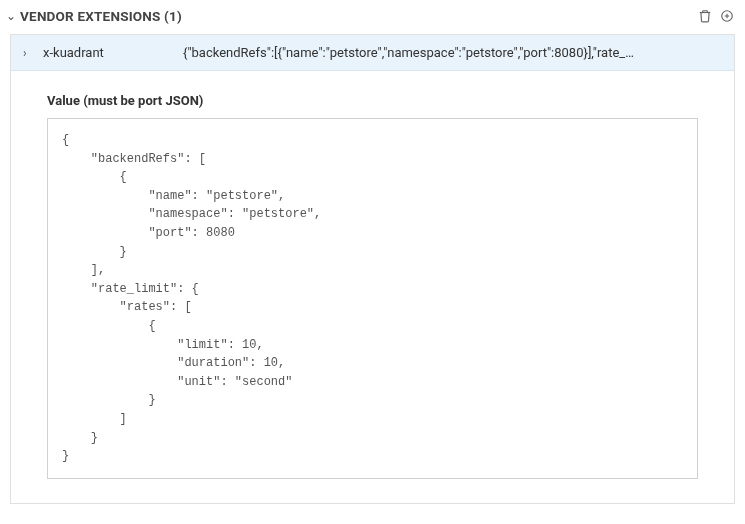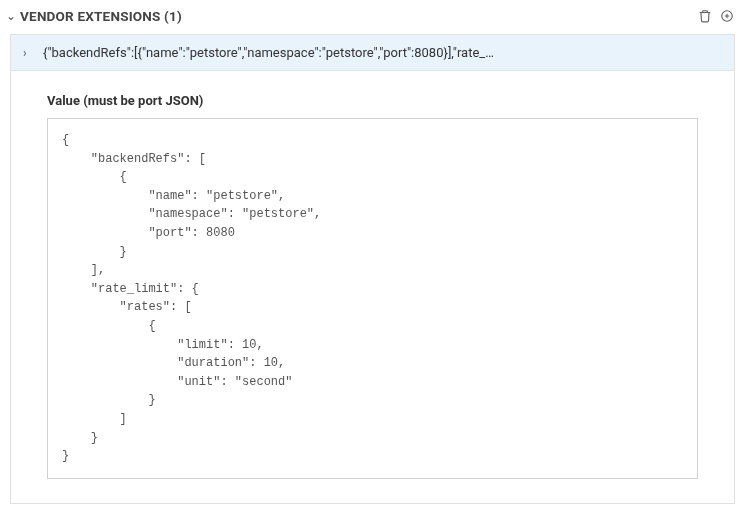--- a/index.html
+++ b/index.html
@@ -134,20 +134,21 @@
         <circle cx="12" cy="12" r="9"></circle>
         <path d="M12 8v8M8 12h8"></path>
       </svg>
     </span>
   </div>
 </div>
 
 <div class="panel">
   <div class="row">
     <span class="row-chevron">›</span>
+    <span class="row-key">x-kuadrant</span>
     <span class="row-value">{"backendRefs":[{"name":"petstore","namespace":"petstore","port":8080}],"rate_…</span>
   </div>
 
   <div class="detail">
     <div class="detail-label">Value (must be port JSON)</div>
     <div class="code-box">{
     "backendRefs": [
         {
             "name": "petstore",
             "namespace": "petstore",

